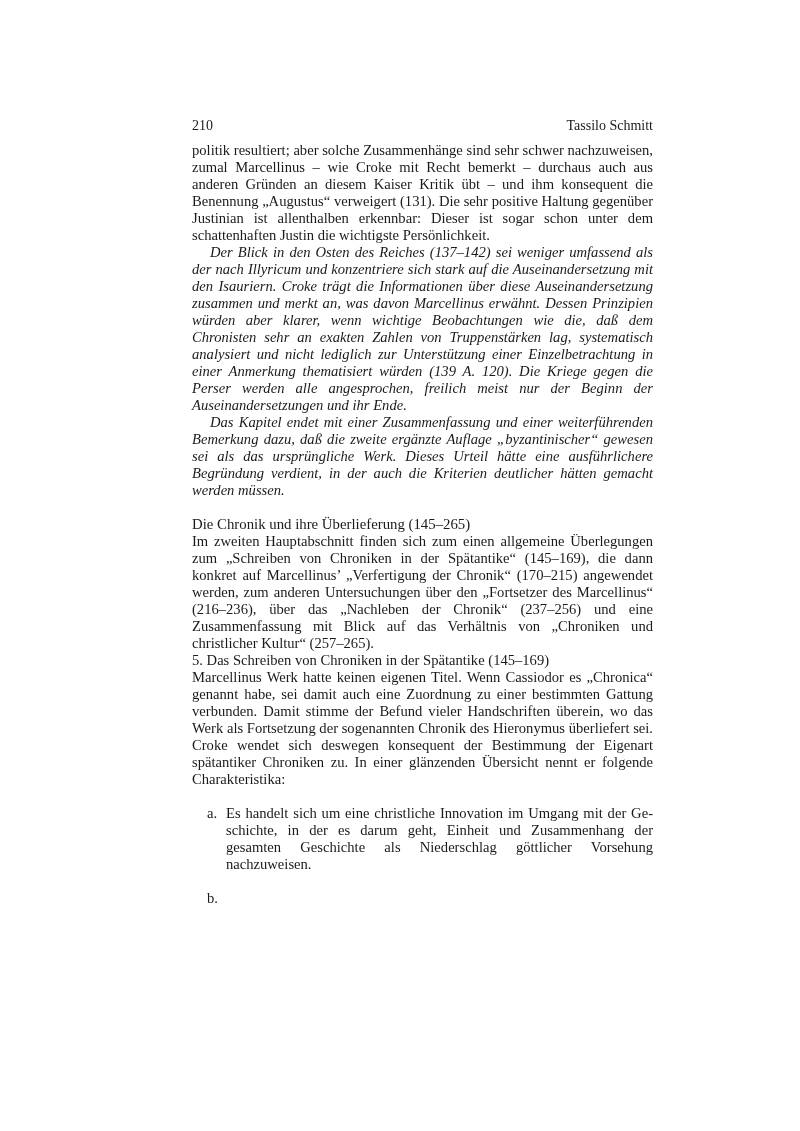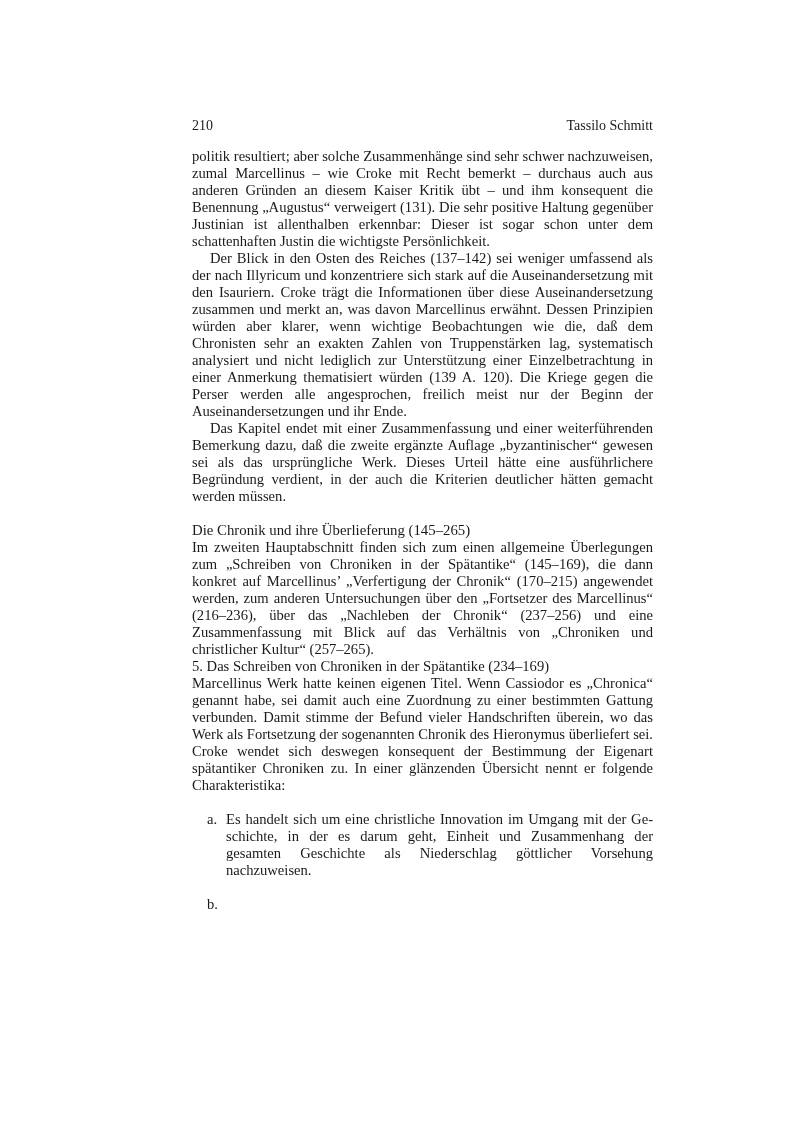--- a/index.html
+++ b/index.html
@@ -2,23 +2,23 @@
 <html><head>
 <meta charset="utf-8">
 <style>
   html, body { margin: 0; padding: 0; background: #ffffff; }
   body { width: 800px; height: 1131px; position: relative; overflow: hidden;
          font-family: "Liberation Serif", "DejaVu Serif", serif; color: #1a1a1a; }
   .page { position: absolute; left: 192px; top: 118px; width: 461px; }
   .running-head { position: relative; height: 18px; font-size: 14px; }
   .running-head .pgno { position: absolute; left: 0; top: 0; }
   .running-head .author { position: absolute; left: 0; right: 0; top: 0; text-align: right; }
-  .body { margin-top: 12px; font-size: 14.6px; line-height: 17px; text-align: justify; hyphens: manual; }
+  .body { margin-top: 6px; font-size: 14.6px; line-height: 17px; text-align: justify; hyphens: manual; }
   .body p { margin: 0; }
-  .indent { text-indent: 18px; }
+  .indent { text-indent: 18px; font-style: italic; }
   .section-title { font-weight: normal; margin-top: 17px; font-size: 14.8px; line-height: 17px; }
   .subsec-gap { margin-top: 17px; }
   .list { margin-top: 17px; }
   .list-item { position: relative; padding-left: 34px; margin-bottom: 17px; }
   .list-item .marker { position: absolute; left: 15px; top: 0; }
 </style>
 </head>
 <body>
 
 <div class="page">
@@ -28,21 +28,21 @@
   </div>
 
   <div class="body">
     <p>politik resultiert; aber solche Zusammenhänge sind sehr schwer nachzuweisen, zumal Marcellinus – wie Croke mit Recht bemerkt – durchaus auch aus anderen Gründen an diesem Kaiser Kritik übt – und ihm konsequent die Benennung „Augustus“ verweigert (131). Die sehr positive Haltung gegenüber Justinian ist allenthalben erkennbar: Dieser ist sogar schon unter dem schattenhaften Justin die wichtigste Persönlichkeit.</p>
     <p class="indent">Der Blick in den Osten des Reiches (137–142) sei weniger umfassend als der nach Illyricum und konzentriere sich stark auf die Auseinandersetzung mit den Isauriern. Croke trägt die Informationen über diese Auseinandersetzung zusammen und merkt an, was davon Marcellinus erwähnt. Dessen Prinzipien würden aber klarer, wenn wichtige Beobachtungen wie die, daß dem Chronisten sehr an exakten Zahlen von Truppenstärken lag, systematisch analysiert und nicht lediglich zur Unterstützung einer Einzelbetrachtung in einer Anmerkung thematisiert würden (139 A. 120). Die Kriege gegen die Perser werden alle an­gesprochen, freilich meist nur der Beginn der Auseinandersetzungen und ihr Ende.</p>
     <p class="indent">Das Kapitel endet mit einer Zusammenfassung und einer weiterführenden Bemerkung dazu, daß die zweite ergänzte Auflage „byzantinischer“ gewesen sei als das ursprüngliche Werk. Dieses Urteil hätte eine ausführlichere Begründung verdient, in der auch die Kriterien deutlicher hätten gemacht werden müssen.</p>
 
     <div class="section-title">Die Chronik und ihre Überlieferung (145–265)</div>
     <p>Im zweiten Hauptabschnitt finden sich zum einen allgemeine Überlegungen zum „Schreiben von Chroniken in der Spätantike“ (145–169), die dann konkret auf Marcellinus’ „Verfertigung der Chronik“ (170–215) angewendet werden, zum anderen Untersuchungen über den „Fortsetzer des Marcellinus“ (216–236), über das „Nachleben der Chronik“ (237–256) und eine Zusammenfassung mit Blick auf das Verhältnis von „Chroniken und christlicher Kultur“ (257–265).</p>
 
-    <p class="subsec-gap">5. Das Schreiben von Chroniken in der Spätantike (234–169)</p>
+    <p class="subsec-gap">5. Das Schreiben von Chroniken in der Spätantike (145–169)</p>
     <p>Marcellinus Werk hatte keinen eigenen Titel. Wenn Cassiodor es „Chronica“ genannt habe, sei damit auch eine Zuordnung zu einer bestimmten Gattung ver­bunden. Damit stimme der Befund vieler Handschriften überein, wo das Werk als Fortsetzung der sogenannten Chronik des Hieronymus überliefert sei. Cro­ke wendet sich deswegen konsequent der Bestimmung der Eigenart spätantiker Chroniken zu. In einer glänzenden Übersicht nennt er folgende Charakteristika:</p>
 
     <div class="list">
       <div class="list-item">
         <span class="marker">a.</span>
         <span>Es handelt sich um eine christliche Innovation im Umgang mit der Ge­schichte, in der es darum geht, Einheit und Zusammenhang der gesamten Geschichte als Niederschlag göttlicher Vorsehung nachzuweisen.</span>
       </div>
       <div class="list-item">
         <span class="marker">b.</span>
       </div>

